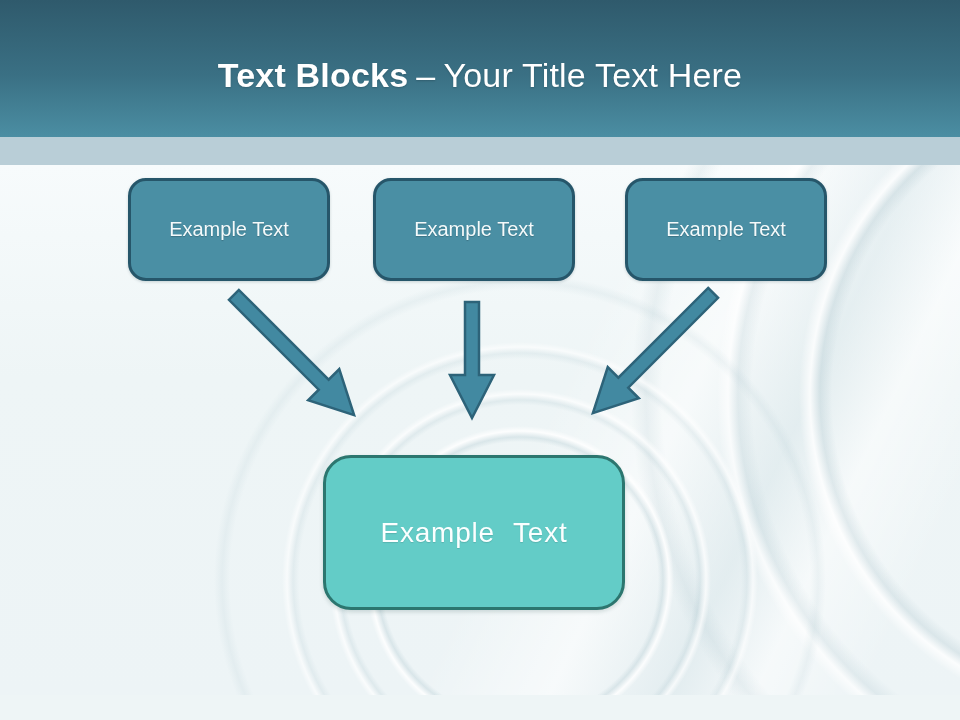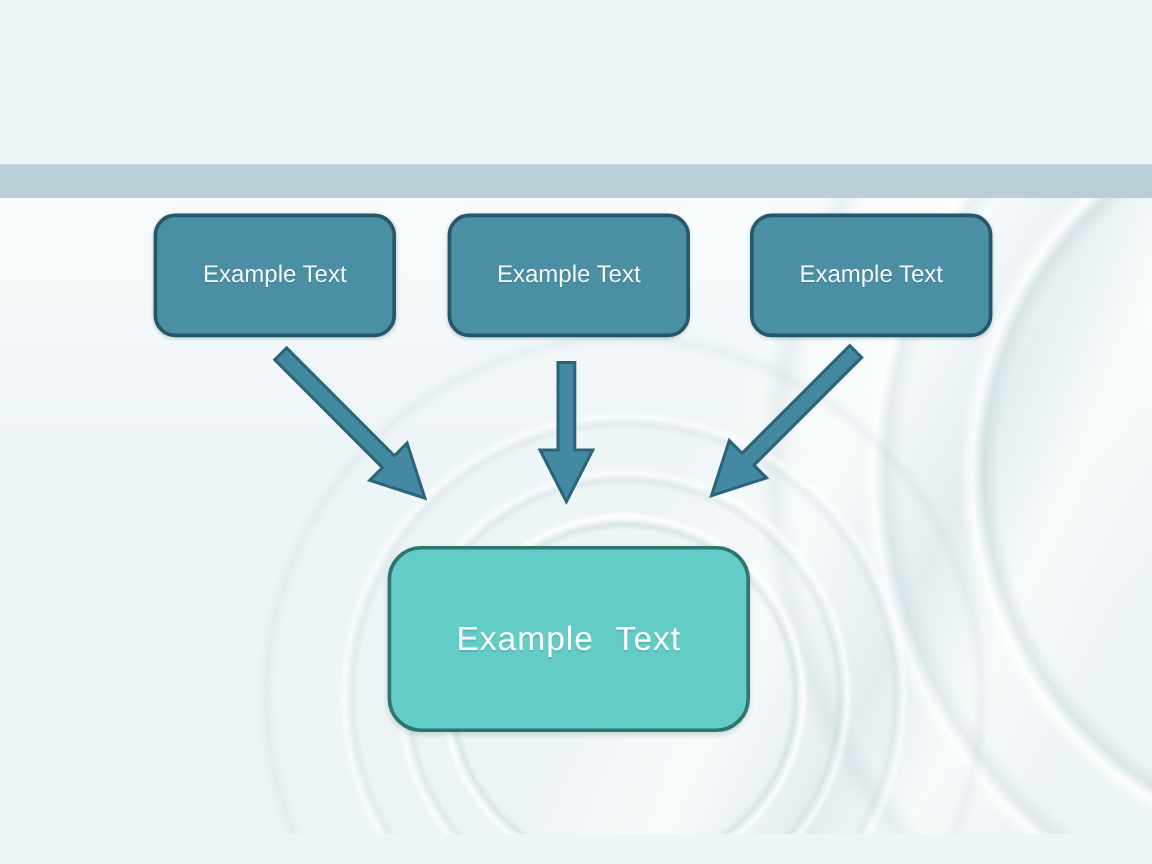--- a/index.html
+++ b/index.html
@@ -141,20 +141,23 @@
     letter-spacing: 0.8px;
     word-spacing: 10px;
     text-shadow: 0 1px 1px rgba(0,0,0,0.12);
   }
 </style>
 </head>
 <body>
 
 <div class="slide">
 
+  <header class="header">
+    <h1 class="title"><span class="title-bold">Text Blocks</span><span class="title-sep">–</span><span class="title-regular">Your Title Text Here</span></h1>
+  </header>
 
   <div class="band"></div>
 
   <main class="content">
     <div class="ripple"></div>
 
     <div class="block block-1">
       <span class="block-label">Example Text</span>
     </div>
     <div class="block block-2">

